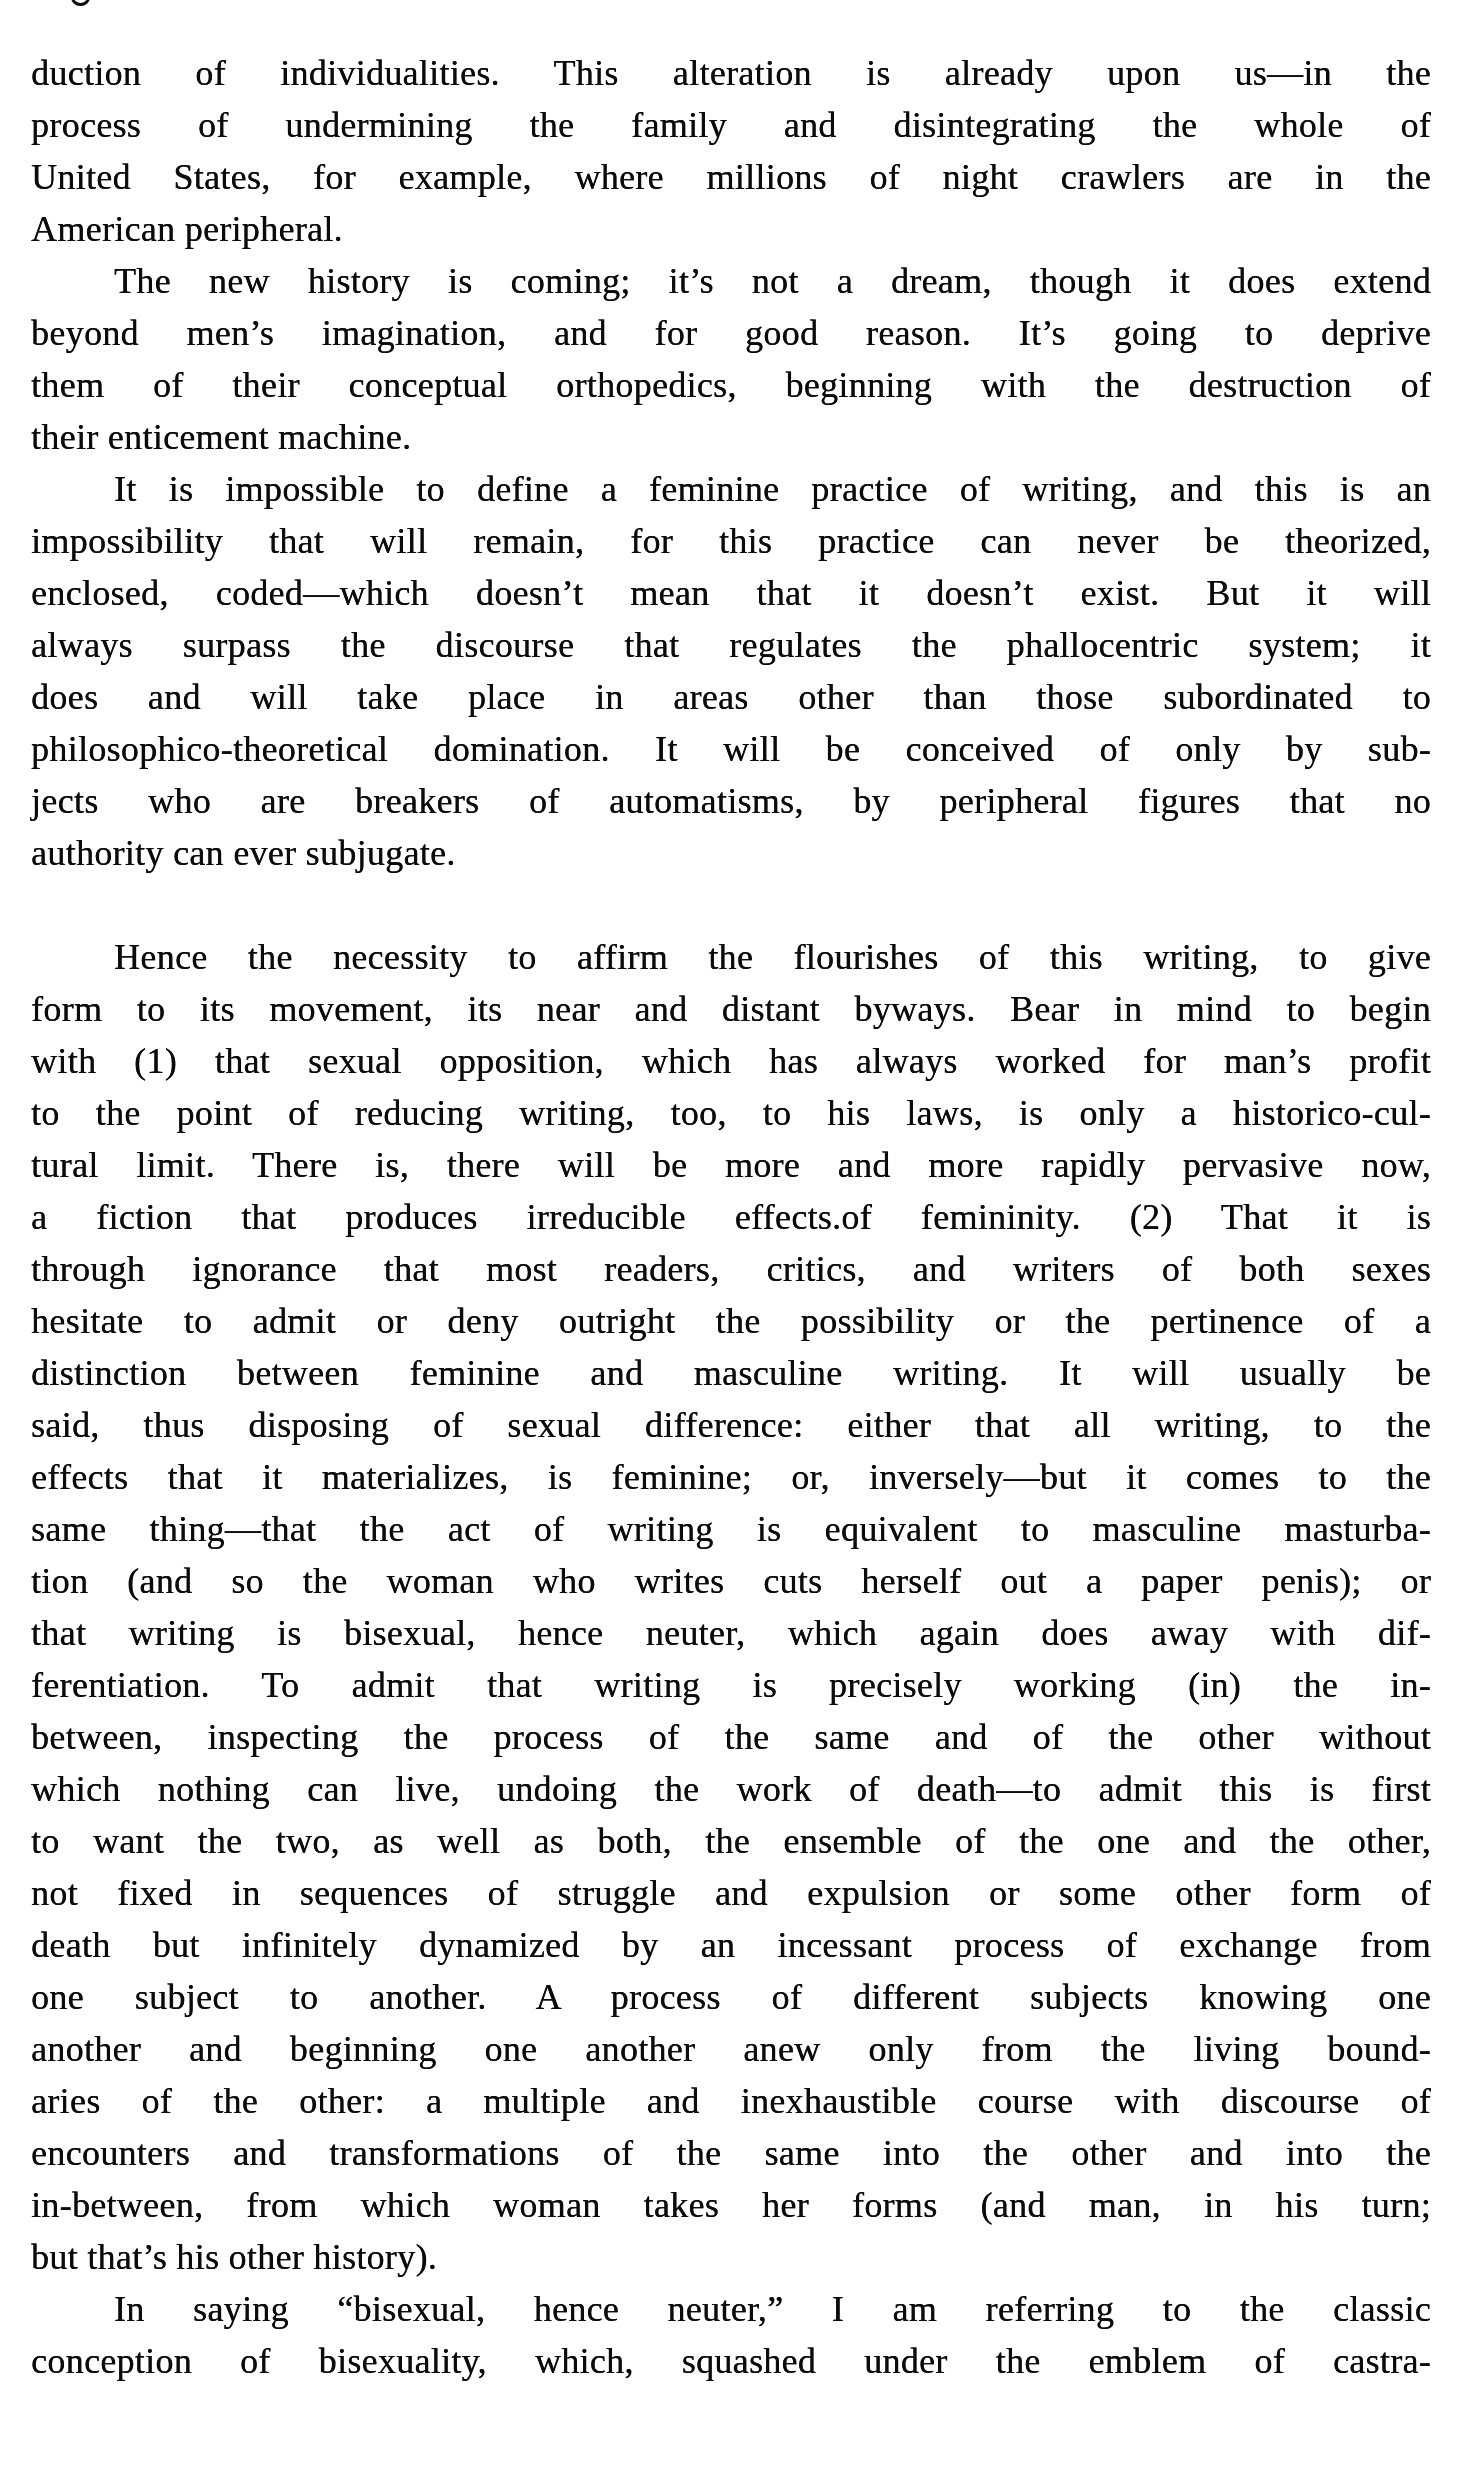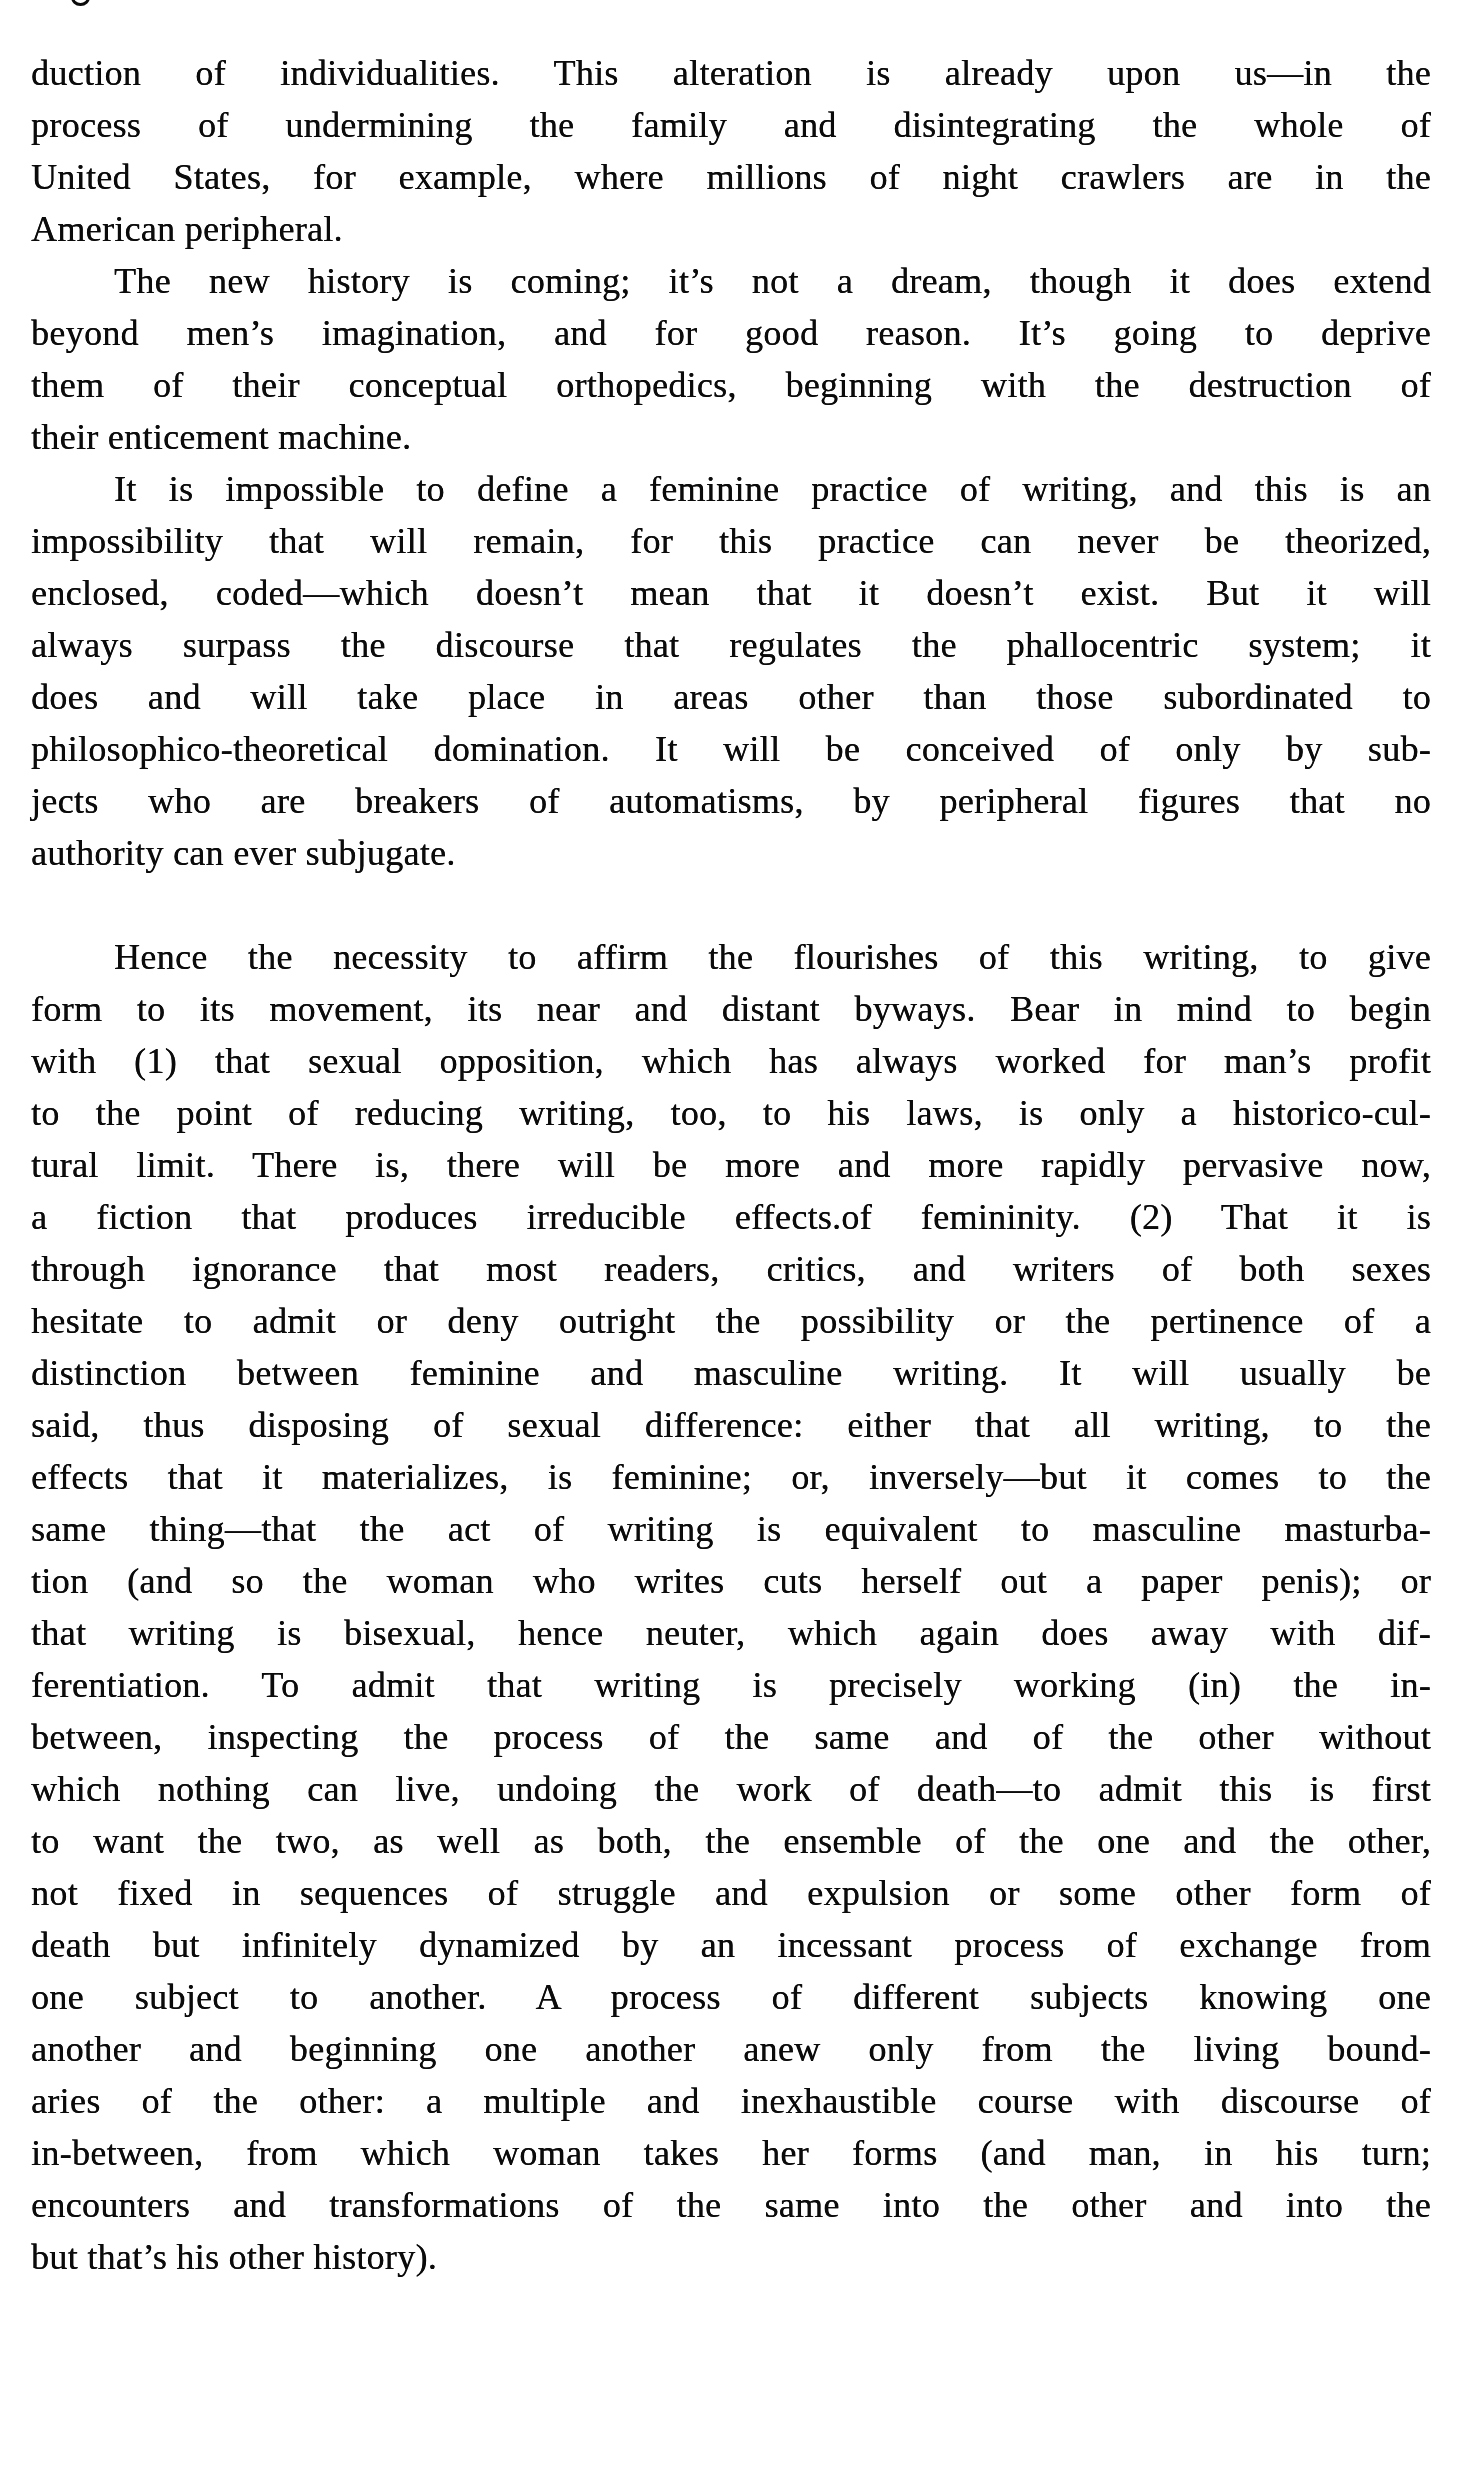--- a/index.html
+++ b/index.html
@@ -102,20 +102,24 @@
     <div class="line">that writing is bisexual, hence neuter, which again does away with dif-</div>
     <div class="line">ferentiation. To admit that writing is precisely working (in) the in-</div>
     <div class="line">between, inspecting the process of the same and of the other without</div>
     <div class="line">which nothing can live, undoing the work of death—to admit this is first</div>
     <div class="line">to want the two, as well as both, the ensemble of the one and the other,</div>
     <div class="line">not fixed in sequences of struggle and expulsion or some other form of</div>
     <div class="line">death but infinitely dynamized by an incessant process of exchange from</div>
     <div class="line">one subject to another. A process of different subjects knowing one</div>
     <div class="line">another and beginning one another anew only from the living bound-</div>
     <div class="line">aries of the other: a multiple and inexhaustible course with discourse of</div>
+    <div class="line">encounters and transformations of the same into the other and into the</div>
     <div class="line">in-between, from which woman takes her forms (and man, in his turn;</div>
-    <div class="line">encounters and transformations of the same into the other and into the</div>
     <div class="line end">but that’s his other history).</div>
   </div>
 
+  <div class="para">
+    <div class="line indent">In saying “bisexual, hence neuter,” I am referring to the classic</div>
+    <div class="line">conception of bisexuality, which, squashed under the emblem of castra-</div>
+  </div>
 
 </div>
 
 
 </body></html>

